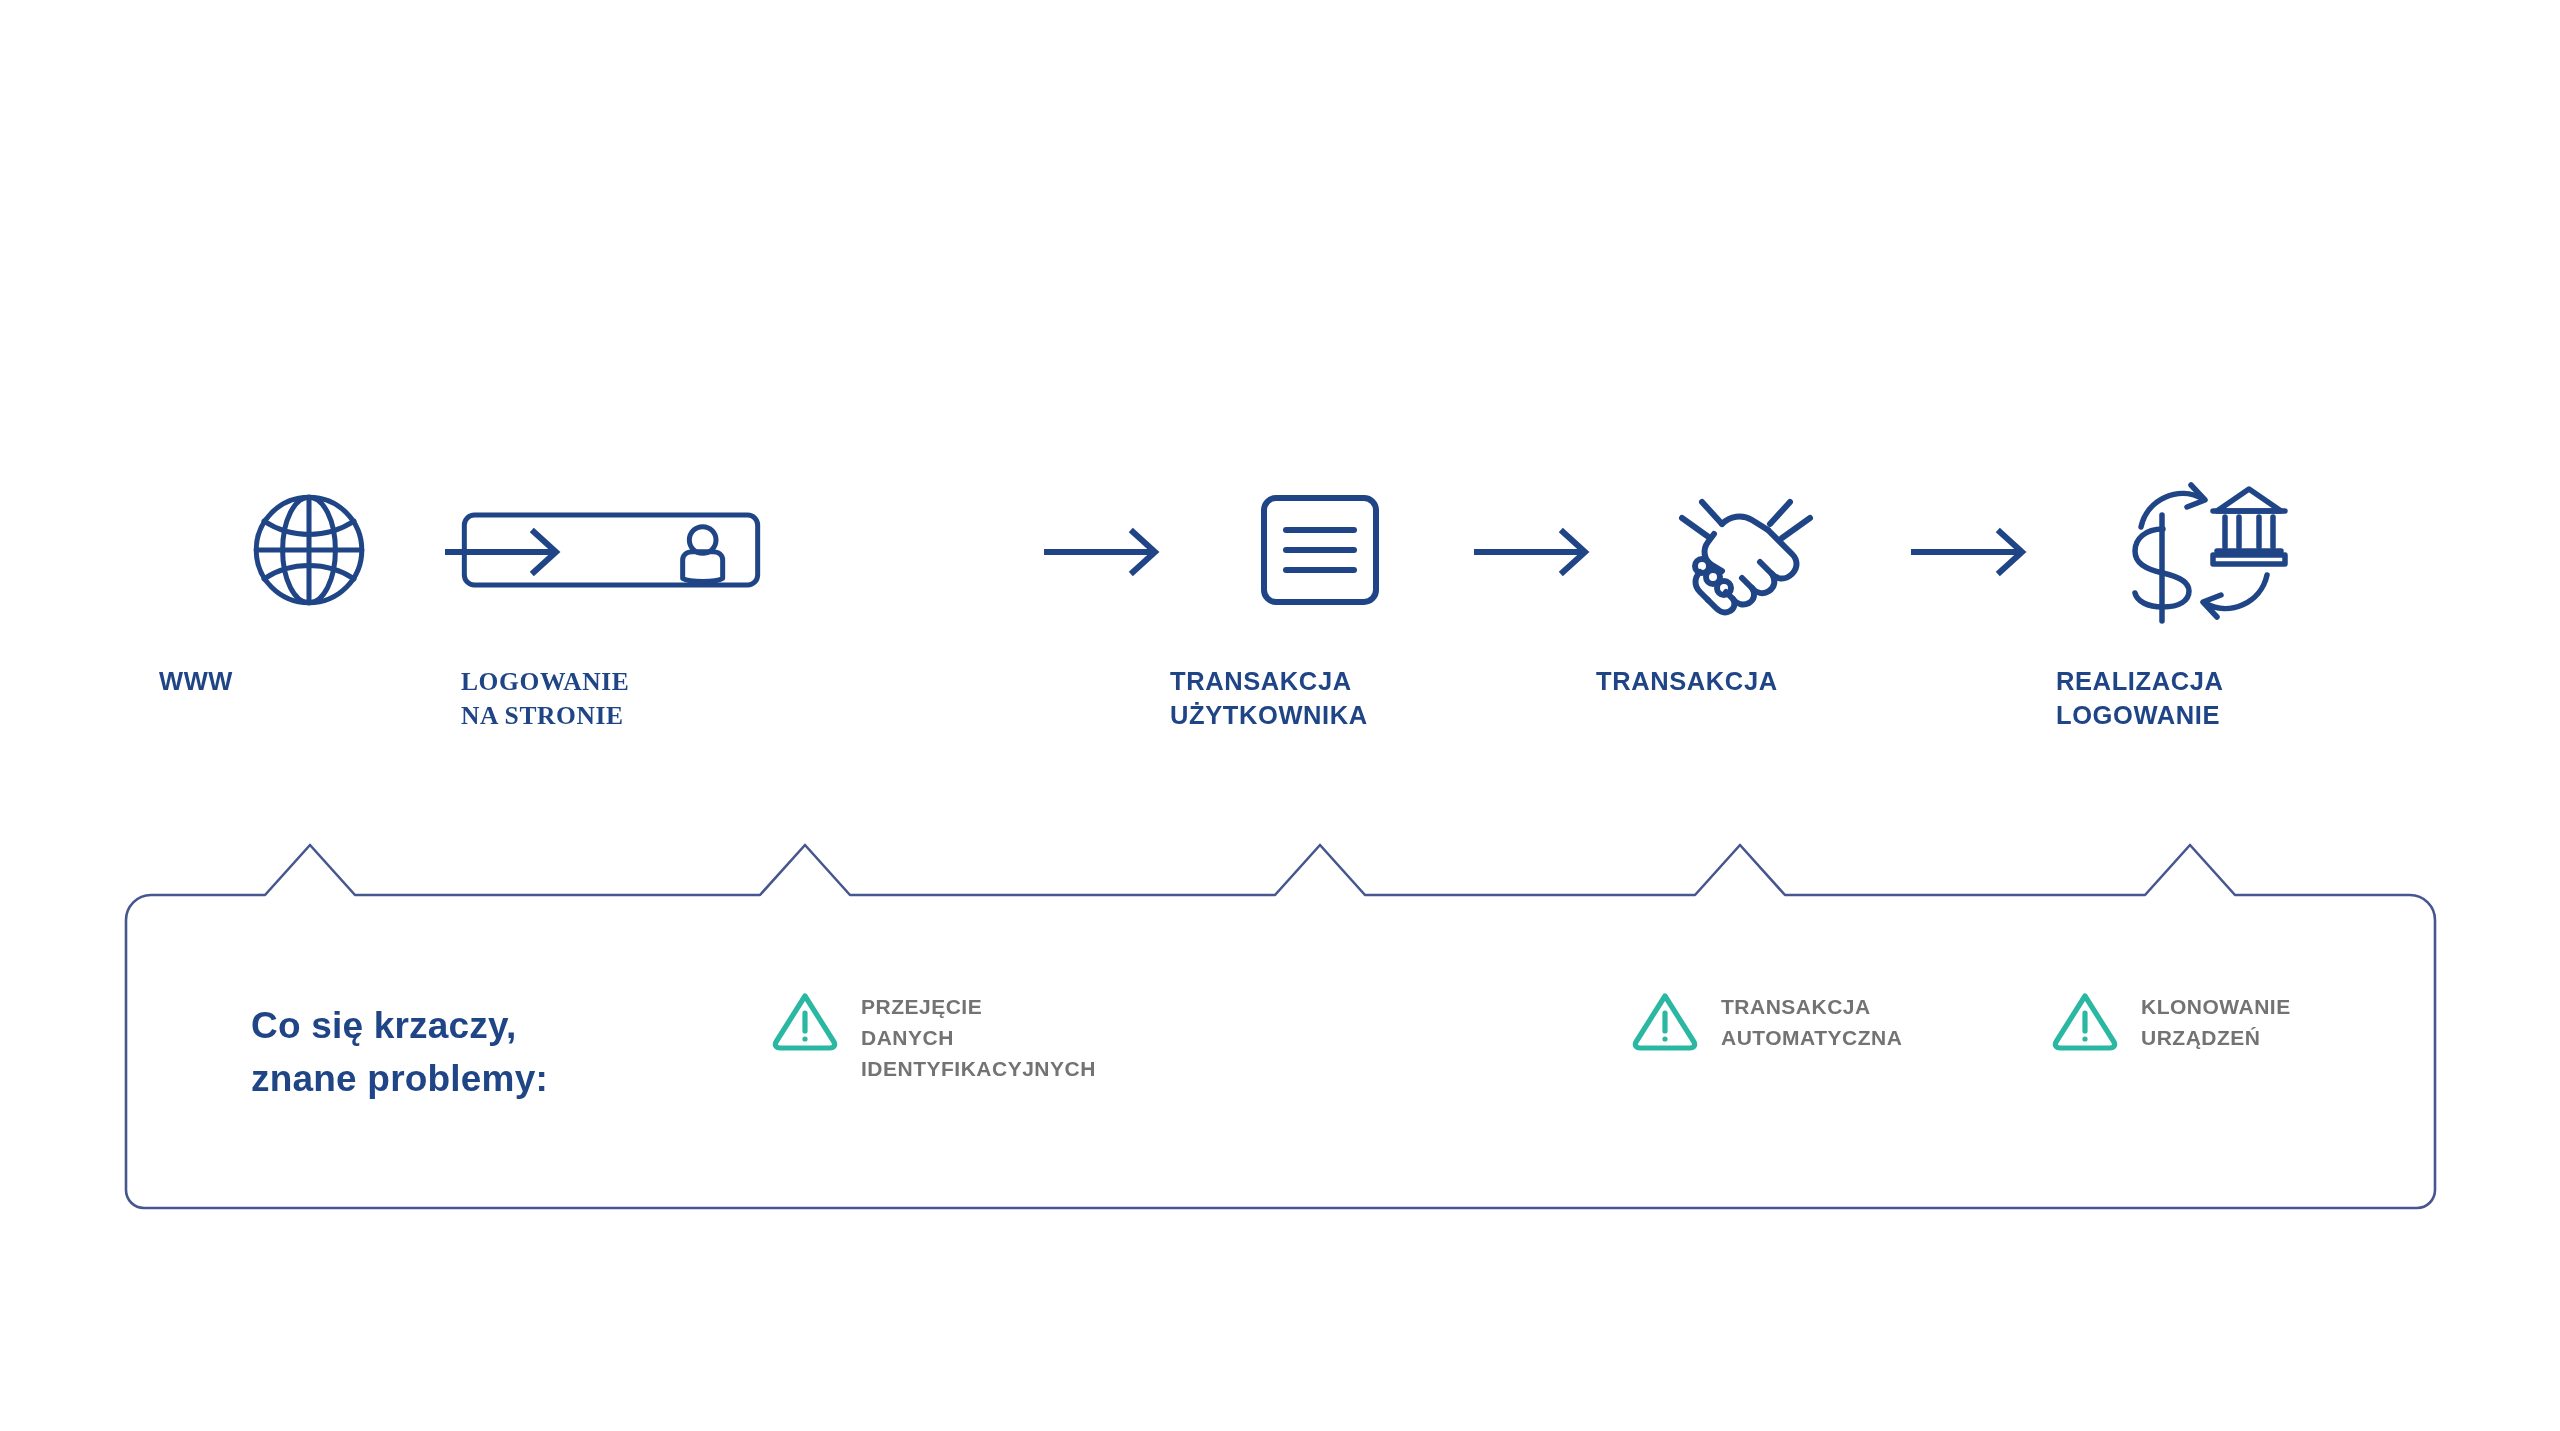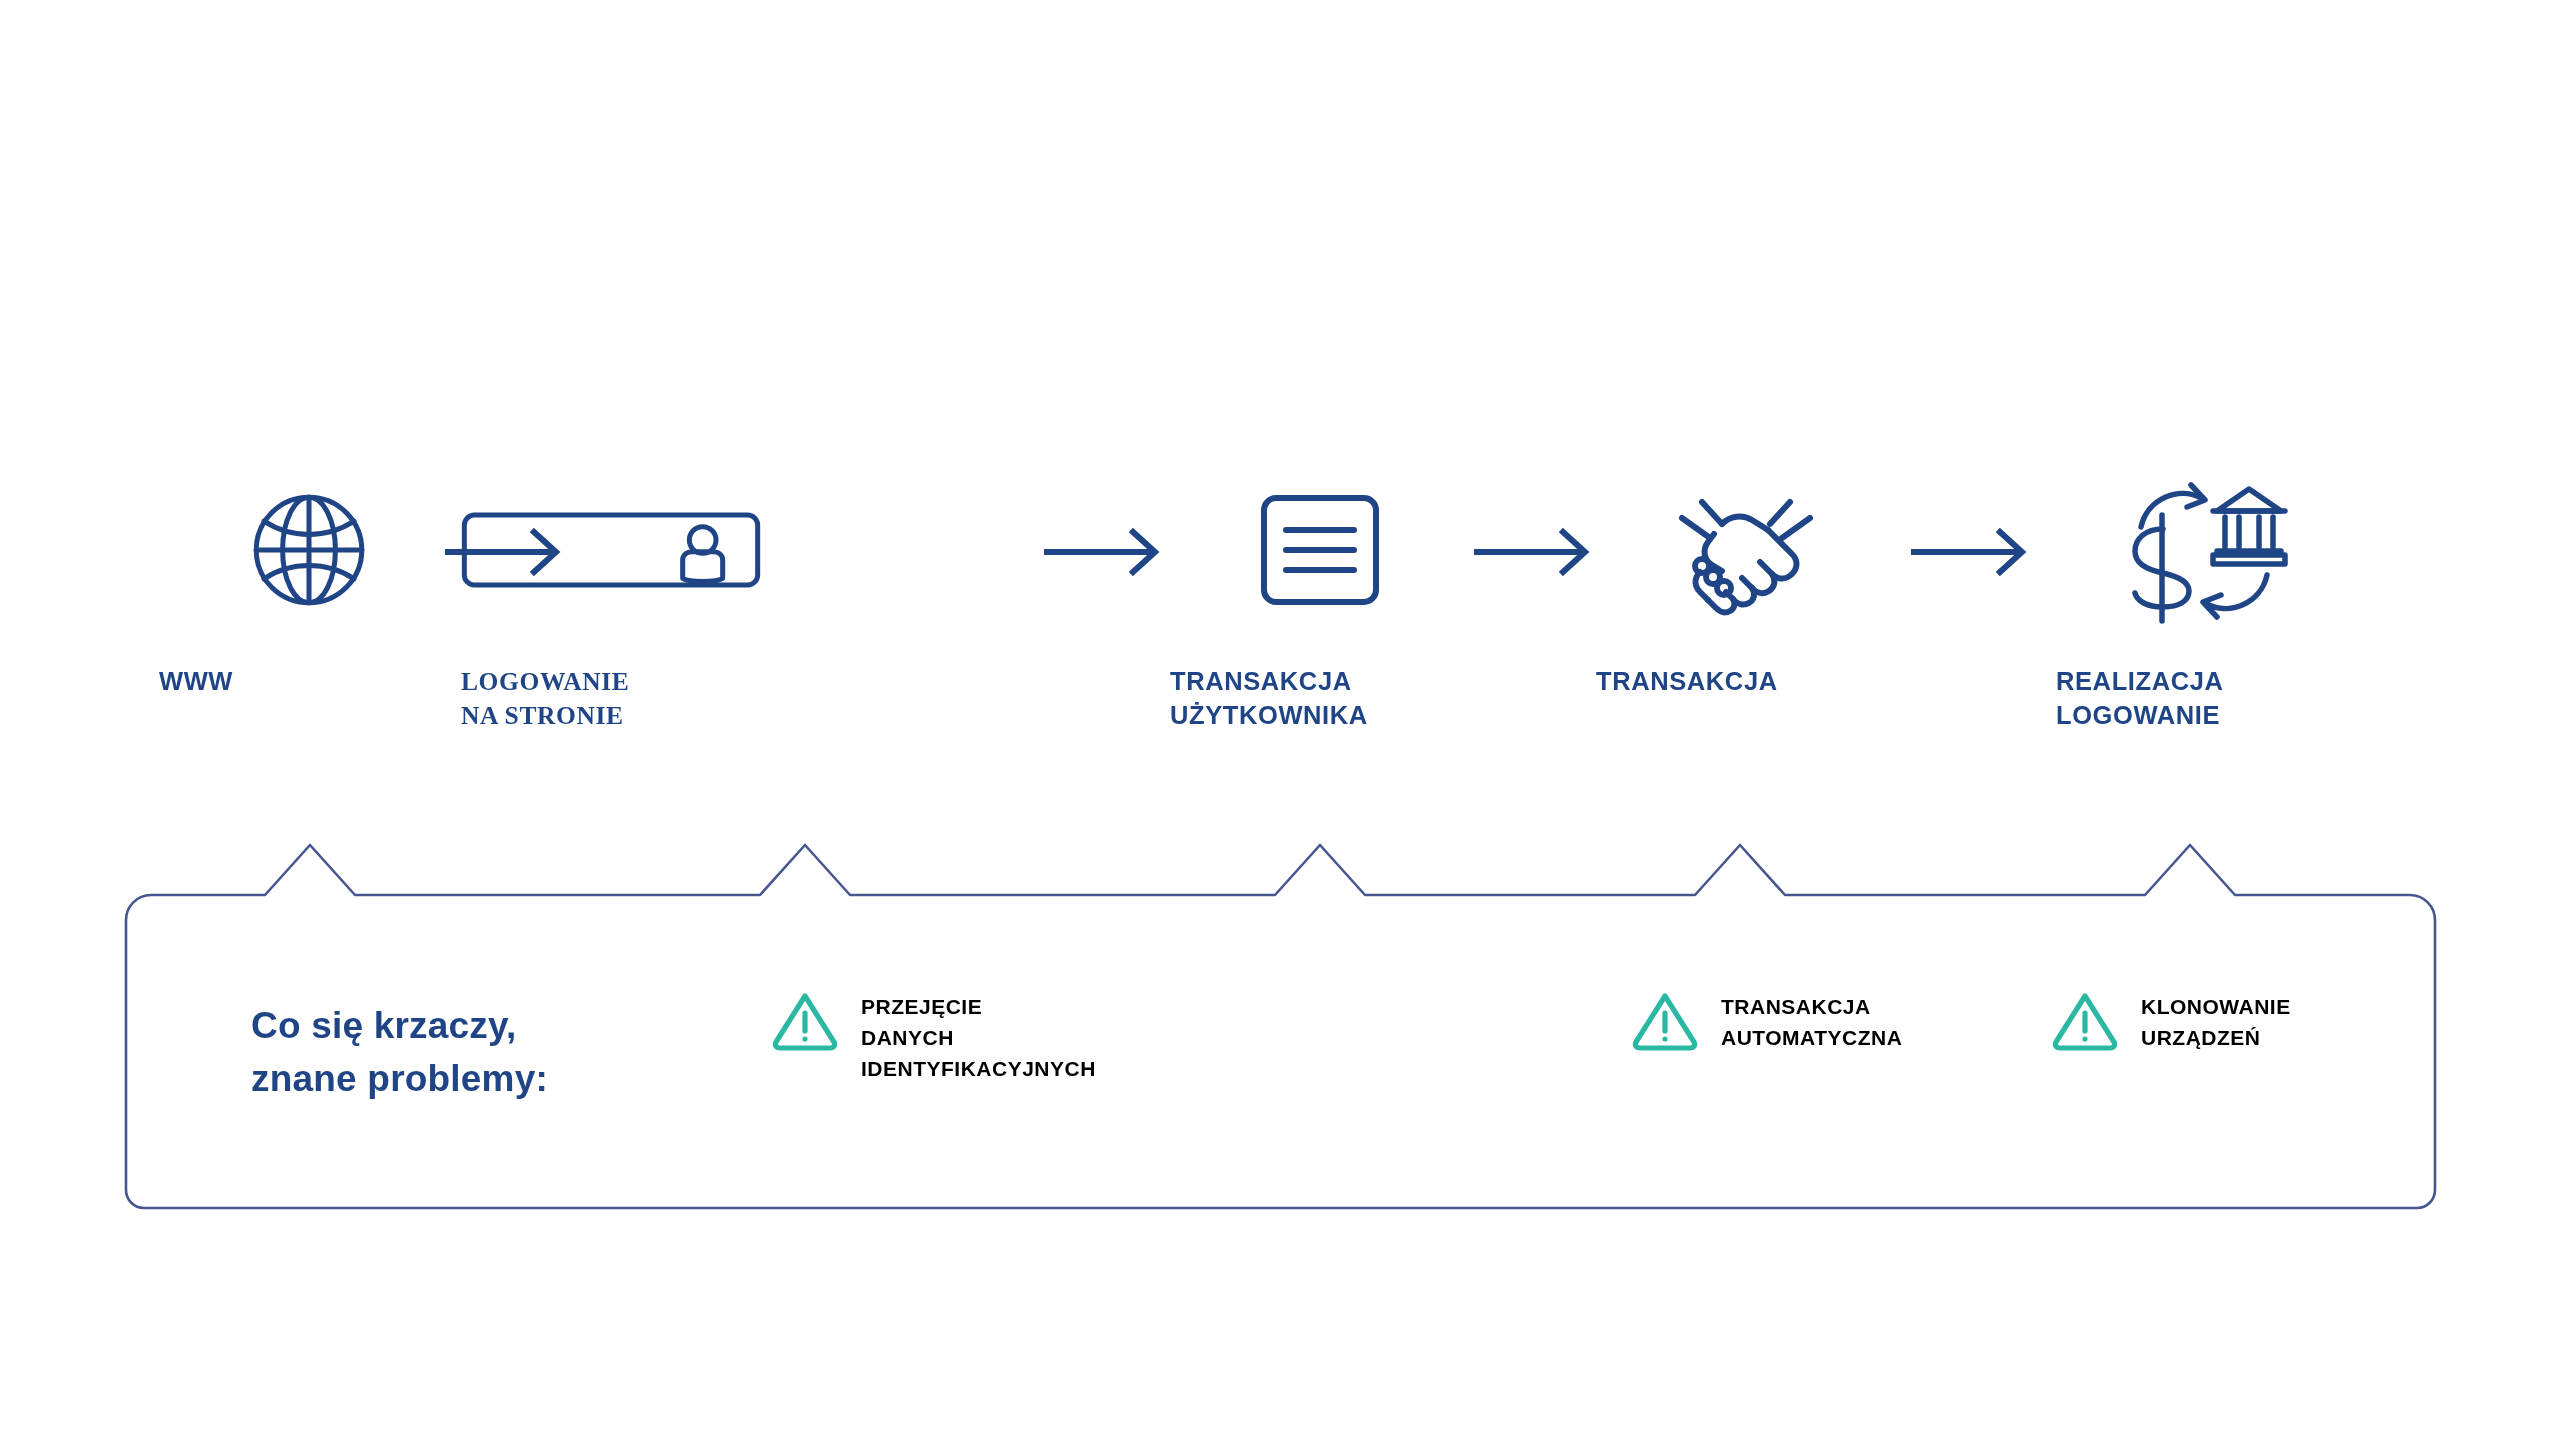--- a/index.html
+++ b/index.html
@@ -101,21 +101,21 @@
   .issue-icon {
     flex: 0 0 auto;
     margin-top: 2px;
   }
   .issue-label {
     margin-left: 22px;
     font-size: 21px;
     font-weight: bold;
     line-height: 1.48;
     letter-spacing: 0.5px;
-    color: #000000;
+    color: #737373;
     white-space: pre-line;
     padding-top: 4px;
   }
 </style>
 </head>
 <body>
 
 <div id="stage">
 
   <div class="flow-row">

